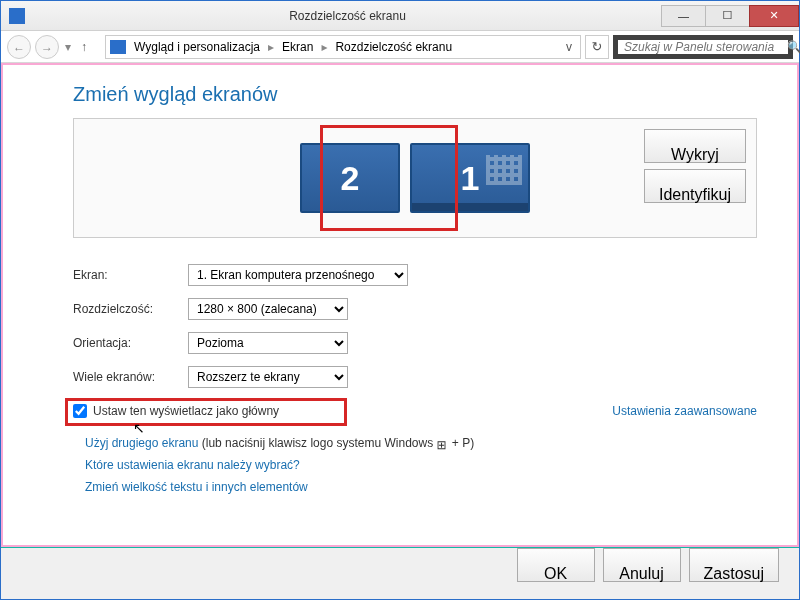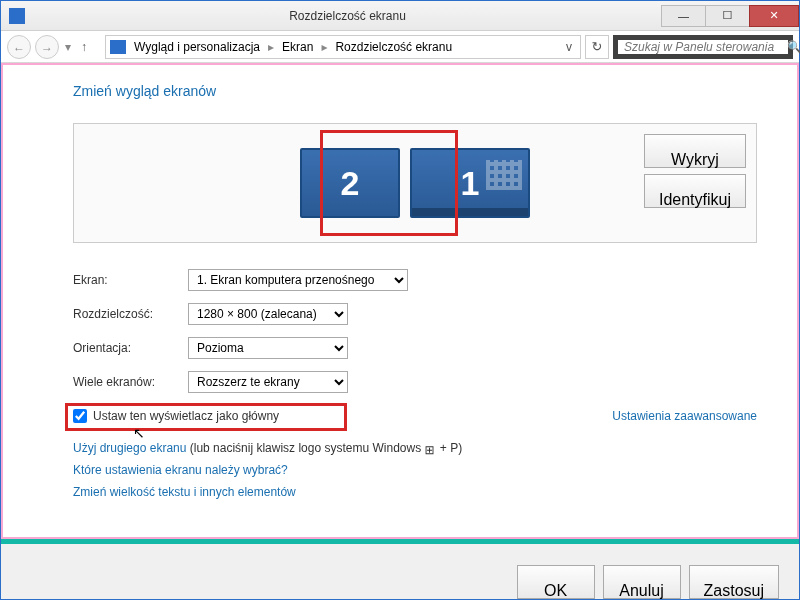--- a/index.html
+++ b/index.html
@@ -16,43 +16,43 @@
 .nav-sep { color:#888; font-size:12px; margin:0 2px;}
 .nav-up { width:16px; color:#555; font-size:12px; margin:0 4px;}
 .addr { display:flex; align-items:center; border:1px solid #ccc; height:24px; flex:1; background:#fff; padding:0 4px; font-size:12px; gap:8px;}
 .addr-ico { width:16px; height:14px; background:#2a6ec9; display:inline-block;}
 .addr .crumbsep { color:#888; }
 .addr-drop { margin-left:auto; color:#555; padding:0 4px;}
 .addr-refresh { width:24px; height:24px; border:1px solid #ccc; display:flex; align-items:center; justify-content:center; color:#555; font-size:13px; background:#fff;}
 .search { width:180px; height:24px; border:5px solid #404040; background:#fff; display:flex; align-items:center; padding:0 6px; font-size:12px; color:#888; gap:6px;}
 .search input { border:0; outline:0; flex:1; font-size:12px; font-style:italic; color:#888; background:transparent;}
 .content { flex:1; background:#fff; margin:2px; padding: 18px 40px 0 70px; overflow:auto; font-size:12px; color:#333;}
-h1 { color:#1a6fb0; font-weight:normal; font-size:14px; margin-bottom:24px;}
+h1 { color:#1a6fb0; font-weight:normal; font-size:20px; margin-bottom:12px;}
 .display-arrange { border:1px solid #ccc; height:120px; position:relative; display:flex; align-items:center; justify-content:center; gap:10px; background:#fafafa;}
 .monitor { width:100px; height:70px; background:linear-gradient(#3a6fb0,#2a5a95); border:2px solid #1a4a80; border-radius:2px; display:flex; align-items:center; justify-content:center; color:#fff; font-size:34px; font-weight:bold; font-family:"Segoe UI"; position:relative;}
 .monitor.primary::after{ content:""; position:absolute; right:6px; top:10px; width:36px; height:30px; background: repeating-linear-gradient(90deg,#bcd 0 4px,transparent 4px 8px), repeating-linear-gradient(0deg,#bcd 0 4px,transparent 4px 8px); opacity:0.5;}
 .monitor.primary .taskbar{ position:absolute; bottom:0; left:0; right:0; height:8px; background:#1c4270;}
 .highlight-box { position:absolute; border:3px solid #d62626; pointer-events:none;}
 .side-btns { position:absolute; right:10px; top:10px; display:flex; flex-direction:column; gap:6px;}
 .win-btn { min-width:90px; height:22px; border:1px solid #aaa; background:linear-gradient(#fdfdfd,#eaeaea); font-size:16px; padding:16px 14px;}
 .form-grid { margin-top:26px; display:grid; grid-template-columns:115px 220px; row-gap:12px; align-items:center;}
 .form-label { font-size:12px;}
 select { width:100%; height:22px; border:1px solid #aaa; background:#fff; font-size:12px; padding:0 4px;}
 select.narrow { width:160px;}
 .checkbox-row { margin-top:16px; display:flex; align-items:center; gap:6px; font-size:12px; position:relative;}
 .checkbox-row input { width:14px; height:14px;}
 .adv-link { position:absolute; right:0; color:#1a6fb0; text-decoration:none;margin-left:44px;}
 .cursor { position:absolute; left:60px; top:16px; font-size:14px; pointer-events:none; color:#000;}
 .links { margin-top:18px; display:flex; flex-direction:column; gap:8px; font-size:12px;}
-.links a, .links span.link { color:#1a6fb0; text-decoration:none;}
+.links a, .links span.link { color:#1a6fb0; text-decoration:none;margin-left:12px;}
 .links .mixed { color:#333;}
 .links .mixed .link { color:#1a6fb0;}
 .win-logo { display:inline-block; width:12px; height:12px; vertical-align:middle; position:relative;}
 .win-logo::before{content:"⊞"; font-size:12px; color:#333;}
-.footer { height:60px; background:#f0f0f0; border-top:5px solid #14b8a6; display:flex; align-items:flex-end; justify-content:flex-end; gap:8px; padding:0 20px;}
+.footer { height:52px; background:#f0f0f0; border-top:1px solid #14b8a6; display:flex; align-items:flex-start; justify-content:flex-end; gap:8px; padding:0 20px;}
 .footer .win-btn { min-width:78px;}
 </style>
 </head>
 <body>
 
 <div class="window">
 
   <div class="titlebar">
     <span class="titlebar-icon"></span>
     <div class="titlebar-title">Rozdzielczość ekranu</div>

